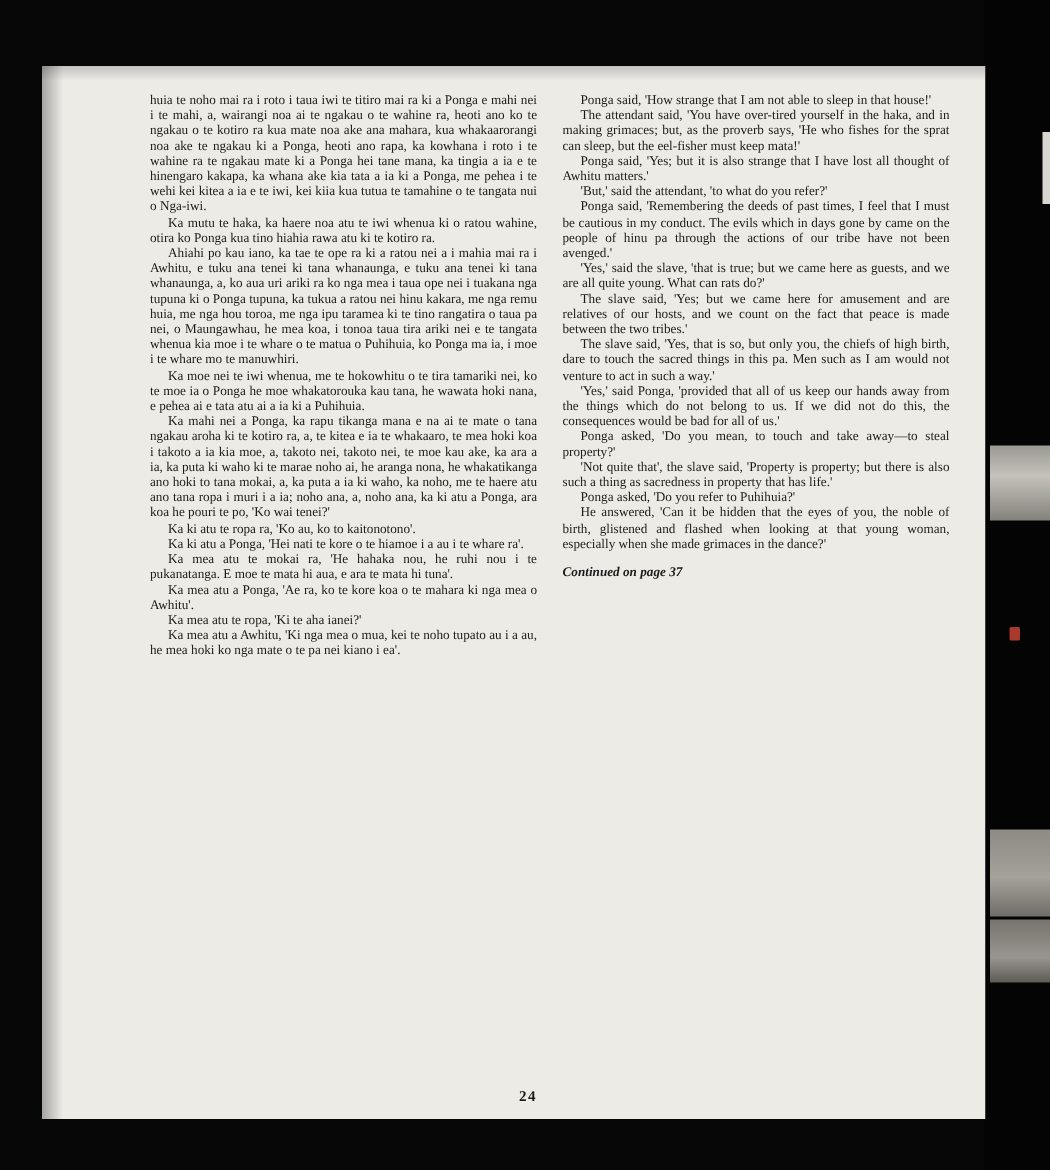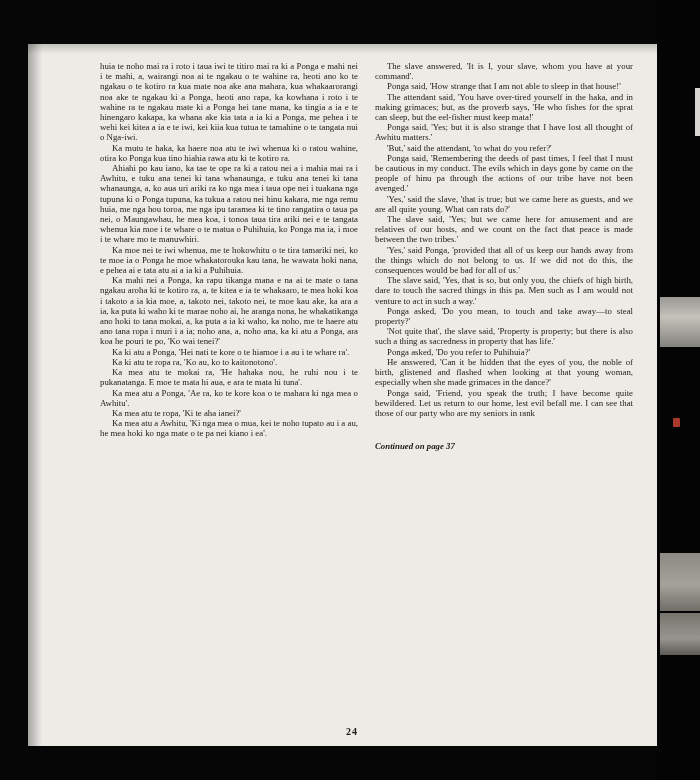--- a/index.html
+++ b/index.html
@@ -25,21 +25,21 @@
   .columns{
     position:absolute;left:72px;top:17px;display:flex;gap:17px;
   }
   .col{
     width:258px;height:674px;overflow:hidden;
     color:#1c1b19;
     font-size:8.8px;line-height:10.2px;text-align:justify;
   }
   .col p.para{margin:0;text-indent:12px;}
   .col p.para.no-indent{text-indent:0;}
-  .col p.para.italic{font-style:italic;margin-top:23px;text-indent:0;font-weight:bold;}
+  .col p.para.italic{font-style:italic;margin-top:9px;text-indent:0;font-weight:bold;}
   .page-number{
     position:absolute;left:318px;bottom:9px;
     font-size:10px;color:#1c1b19;letter-spacing:1px;font-weight:bold;
   }
   .edge-strip{
     position:absolute;right:0;top:0;width:43px;height:780px;background:#040404;
   }
   .frag{position:absolute;}
   .frag-sliver{right:0;top:88px;width:5px;height:48px;background:#d8d6d0;}
   .frag-photo-1{right:0;top:297px;width:40px;height:50px;
@@ -54,43 +54,41 @@
 <body>
 
 <div class="page">
   <div class="columns">
     <div class="col">
         <p class="para no-indent">huia te noho mai ra i roto i taua iwi te titiro mai ra ki a Ponga e mahi nei i te mahi, a, wairangi noa ai te ngakau o te wahine ra, heoti ano ko te ngakau o te kotiro ra kua mate noa ake ana mahara, kua whakaarorangi noa ake te ngakau ki a Ponga, heoti ano rapa, ka kowhana i roto i te wahine ra te ngakau mate ki a Ponga hei tane mana, ka tingia a ia e te hinengaro kakapa, ka whana ake kia tata a ia ki a Ponga, me pehea i te wehi kei kitea a ia e te iwi, kei kiia kua tutua te tamahine o te tangata nui o Nga-iwi.</p>
         <p class="para">Ka mutu te haka, ka haere noa atu te iwi whenua ki o ratou wahine, otira ko Ponga kua tino hiahia rawa atu ki te kotiro ra.</p>
         <p class="para">Ahiahi po kau iano, ka tae te ope ra ki a ratou nei a i mahia mai ra i Awhitu, e tuku ana tenei ki tana whanaunga, e tuku ana tenei ki tana whanaunga, a, ko aua uri ariki ra ko nga mea i taua ope nei i tuakana nga tupuna ki o Ponga tupuna, ka tukua a ratou nei hinu kakara, me nga remu huia, me nga hou toroa, me nga ipu taramea ki te tino rangatira o taua pa nei, o Maungawhau, he mea koa, i tonoa taua tira ariki nei e te tangata whenua kia moe i te whare o te matua o Puhihuia, ko Ponga ma ia, i moe i te whare mo te manuwhiri.</p>
         <p class="para">Ka moe nei te iwi whenua, me te hokowhitu o te tira tamariki nei, ko te moe ia o Ponga he moe whakatorouka kau tana, he wawata hoki nana, e pehea ai e tata atu ai a ia ki a Puhihuia.</p>
         <p class="para">Ka mahi nei a Ponga, ka rapu tikanga mana e na ai te mate o tana ngakau aroha ki te kotiro ra, a, te kitea e ia te whakaaro, te mea hoki koa i takoto a ia kia moe, a, takoto nei, takoto nei, te moe kau ake, ka ara a ia, ka puta ki waho ki te marae noho ai, he aranga nona, he whakatikanga ano hoki to tana mokai, a, ka puta a ia ki waho, ka noho, me te haere atu ano tana ropa i muri i a ia; noho ana, a, noho ana, ka ki atu a Ponga, ara koa he pouri te po, 'Ko wai tenei?'</p>
+        <p class="para">Ka ki atu te ropa ra, 'Ko au, ko to kaitonotono'.</p>
         <p class="para">Ka ki atu a Ponga, 'Hei nati te kore o te hiamoe i a au i te whare ra'.</p>
-        <p class="para">Ka ki atu te ropa ra, 'Ko au, ko to kaitonotono'.</p>
         <p class="para">Ka mea atu te mokai ra, 'He hahaka nou, he ruhi nou i te pukanatanga. E moe te mata hi aua, e ara te mata hi tuna'.</p>
         <p class="para">Ka mea atu a Ponga, 'Ae ra, ko te kore koa o te mahara ki nga mea o Awhitu'.</p>
         <p class="para">Ka mea atu te ropa, 'Ki te aha ianei?'</p>
         <p class="para">Ka mea atu a Awhitu, 'Ki nga mea o mua, kei te noho tupato au i a au, he mea hoki ko nga mate o te pa nei kiano i ea'.</p>
       </div>
     <div class="col">
-        <p class="para">The slave answered, 'It is I, your slave, whom you have at your command'.</p>
         <p class="para">Ponga said, 'How strange that I am not able to sleep in that house!'</p>
         <p class="para">The attendant said, 'You have over-tired yourself in the haka, and in making grimaces; but, as the proverb says, 'He who fishes for the sprat can sleep, but the eel-fisher must keep mata!'</p>
         <p class="para">Ponga said, 'Yes; but it is also strange that I have lost all thought of Awhitu matters.'</p>
         <p class="para">'But,' said the attendant, 'to what do you refer?'</p>
         <p class="para">Ponga said, 'Remembering the deeds of past times, I feel that I must be cautious in my conduct. The evils which in days gone by came on the people of hinu pa through the actions of our tribe have not been avenged.'</p>
         <p class="para">'Yes,' said the slave, 'that is true; but we came here as guests, and we are all quite young. What can rats do?'</p>
         <p class="para">The slave said, 'Yes; but we came here for amusement and are relatives of our hosts, and we count on the fact that peace is made between the two tribes.'</p>
+        <p class="para">The slave said, 'Yes, that is so, but only you, the chiefs of high birth, dare to touch the sacred things in this pa. Men such as I am would not venture to act in such a way.'</p>
         <p class="para">'Yes,' said Ponga, 'provided that all of us keep our hands away from the things which do not belong to us. If we did not do this, the consequences would be bad for all of us.'</p>
-        <p class="para">The slave said, 'Yes, that is so, but only you, the chiefs of high birth, dare to touch the sacred things in this pa. Men such as I am would not venture to act in such a way.'</p>
         <p class="para">Ponga asked, 'Do you mean, to touch and take away—to steal property?'</p>
         <p class="para">'Not quite that', the slave said, 'Property is property; but there is also such a thing as sacredness in property that has life.'</p>
         <p class="para">Ponga asked, 'Do you refer to Puhihuia?'</p>
         <p class="para">He answered, 'Can it be hidden that the eyes of you, the noble of birth, glistened and flashed when looking at that young woman, especially when she made grimaces in the dance?'</p>
-        <p class="para">Ponga said, 'Friend, you speak the truth; I have become quite bewildered. Let us return to our home, lest evil befall me. I can see that those of our party who are my seniors in rank</p>
         <p class="para no-indent italic">Continued on page 37</p>
       </div>
   </div>
   <div class="page-number">24</div>
 </div>
 
 <div class="edge-strip">
   <div class="frag frag-sliver"></div>
   <div class="frag frag-photo-1"></div>
   <div class="frag frag-red-mark"></div>

